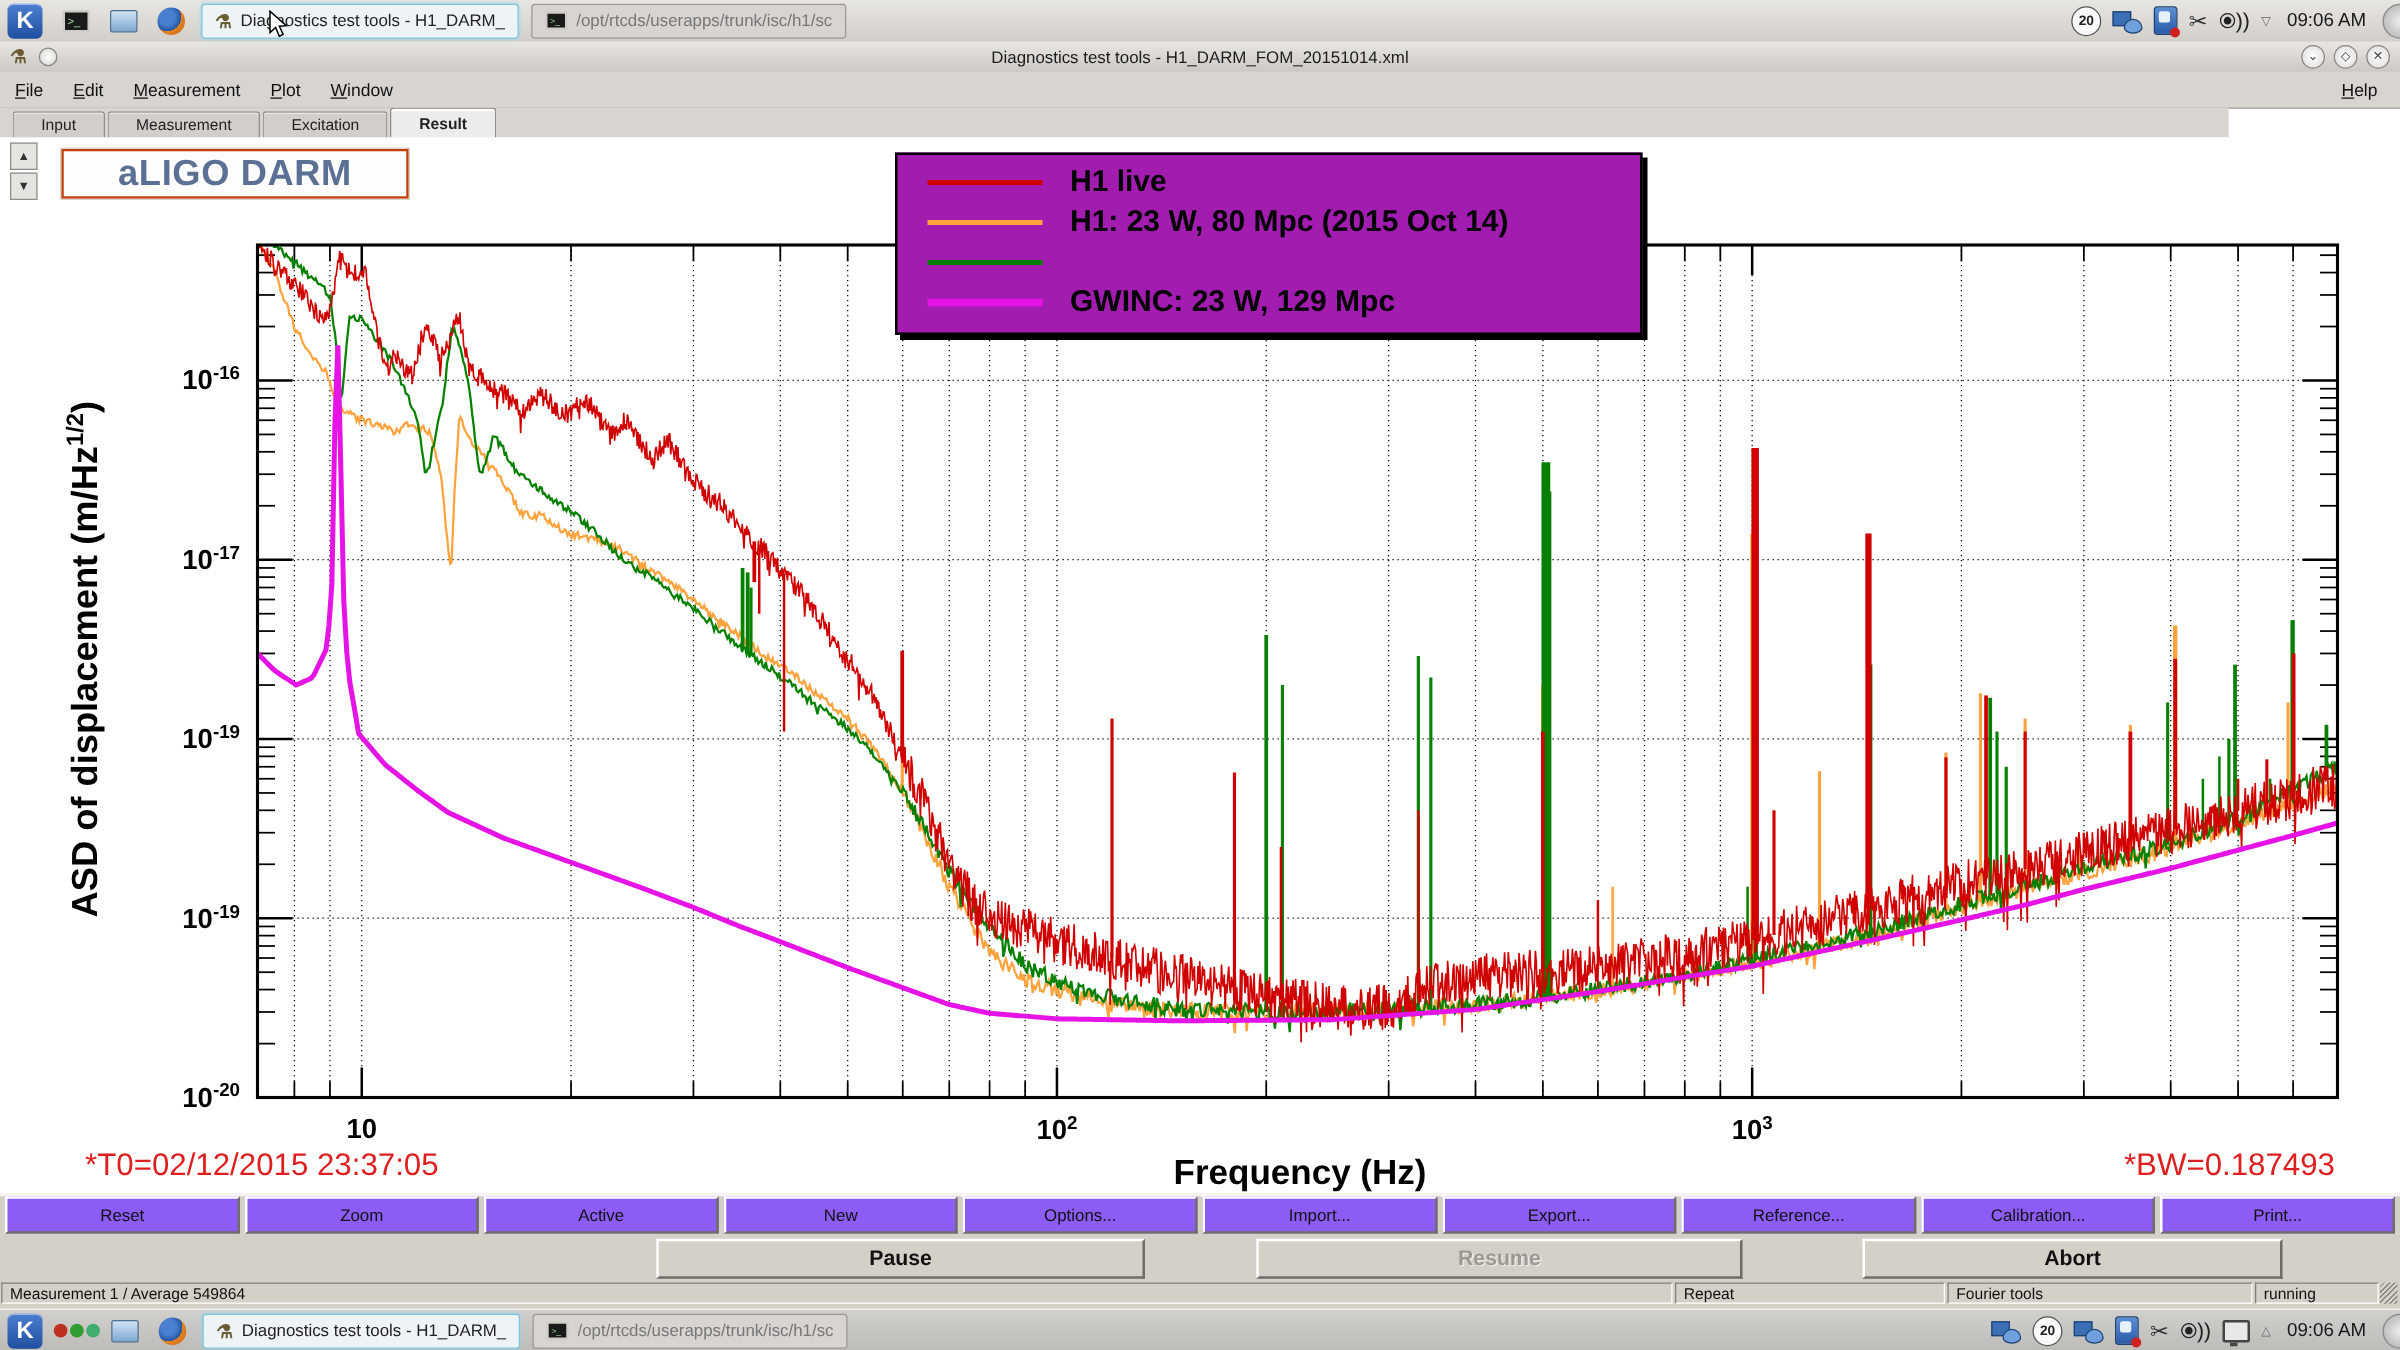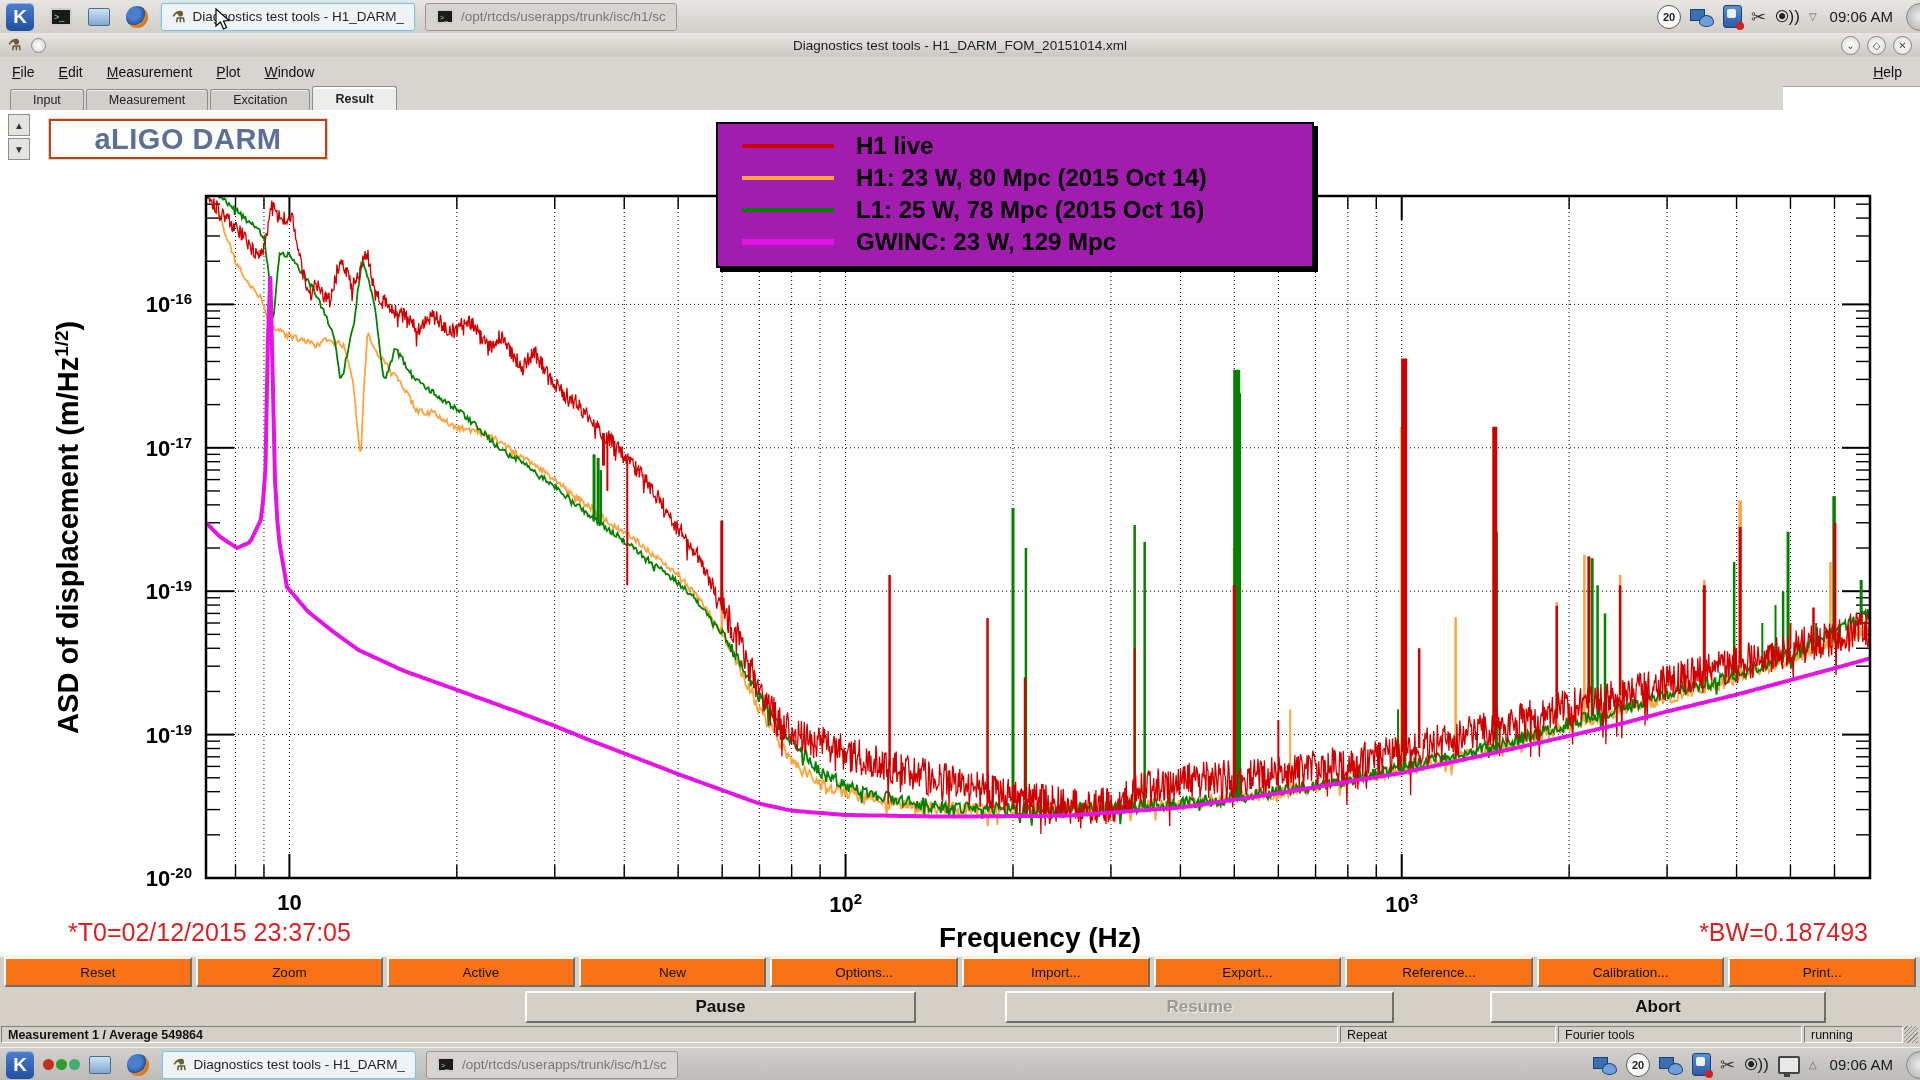--- a/index.html
+++ b/index.html
@@ -65,21 +65,21 @@
   .ylabel{position:absolute;left:-212px;top:400px;width:560px;text-align:center;
     transform:rotate(-90deg);font-weight:bold;font-size:29px;color:#000;}
   .ylabel sup{font-size:19px;}
   .xlabel{position:absolute;left:780px;top:812px;width:520px;text-align:center;font-weight:bold;font-size:28px;color:#000;}
   .anno{position:absolute;top:808px;font-size:25px;color:#df1f1f;font-weight:500;}
   .anno.t0{left:68px;}
   .anno.bw{right:52px;text-align:right;}
   
   .btnrow1{position:absolute;left:0;top:955px;width:1920px;height:32px;background:#d4d0c8;
     border-top:2px solid #f5f4f2;display:flex;align-items:center;padding:0 2px;box-sizing:border-box;}
-  .xbtn{flex:1;height:26px;margin:0 2px;background:#f97316;font-size:13.5px;color:#111;
+  .xbtn{flex:1;height:26px;margin:0 2px;background:#8b5cf6;font-size:13.5px;color:#111;
     display:flex;align-items:center;justify-content:center;
     border:2px solid;border-color:#ffffff #6f6d68 #6f6d68 #ffffff;}
   .btnrow2{position:absolute;left:0;top:987px;width:1920px;height:37px;background:#d4d0c8;}
   .bigbtn{position:absolute;top:4px;height:28px;background:#d4d0c8;font-size:17px;font-weight:bold;color:#111;
     display:flex;align-items:center;justify-content:center;border:2px solid;border-color:#ffffff #6f6d68 #6f6d68 #ffffff;}
   .bigbtn.disabled{color:#9b9993;text-shadow:1px 1px 0 #f0efec;}
   .statusbar{position:absolute;left:0;top:1024px;width:1920px;height:23px;background:#d4d0c8;display:flex;}
   .statseg{height:17px;margin:2px 1px;border:1px solid;border-color:#807e79 #ffffff #ffffff #807e79;
     font-size:12.5px;color:#111;display:flex;align-items:center;padding:0 6px;box-sizing:border-box;}
   .grip{width:14px;height:17px;margin:2px 2px 0 0;
@@ -410,21 +410,20 @@
         <div class="legrow">
           <div class="legswatch" style="border-top: 4px solid rgb(209, 0, 0);"></div>
           <div class="leglabel">H1 live</div>
         </div>
         <div class="legrow">
           <div class="legswatch" style="border-top: 4px solid rgb(255, 163, 62);"></div>
           <div class="leglabel">H1: 23 W, 80 Mpc (2015 Oct 14)</div>
         </div>
         <div class="legrow">
           <div class="legswatch" style="border-top: 4px solid rgb(6, 128, 0);"></div>
-          <div class="leglabel">L1: 25 W, 78 Mpc (2015 Oct 16)</div>
         </div>
         <div class="legrow">
           <div class="legswatch" style="border-top: 6px solid rgb(229, 19, 229);"></div>
           <div class="leglabel">GWINC: 23 W, 129 Mpc</div>
         </div>
       </div>
 
     <div id="ticklabels">
         <div class="ytick" style="top: 180.394px;">10<sup>-16</sup></div>
         <div class="ytick" style="top: 323.795px;">10<sup>-17</sup></div>
@@ -456,21 +455,21 @@
       <div class="xbtn">Calibration...</div>
       <div class="xbtn">Print...</div>
     </div>
   <div class="btnrow2" id="btnrow2">
       <div class="bigbtn" style="left: 525px; width: 387px;">Pause</div>
       <div class="bigbtn disabled" style="left: 1005px; width: 385px;">Resume</div>
       <div class="bigbtn" style="left: 1490px; width: 332px;">Abort</div>
     </div>
 
   <div class="statusbar">
-    <div class="statseg" style="width:1337px;font-weight:bold;">Measurement 1 / Average 549864</div>
+    <div class="statseg" style="width:1337px;">Measurement 1 / Average 549864</div>
     <div class="statseg" style="width:216px;">Repeat</div>
     <div class="statseg" style="width:244px;">Fourier tools</div>
     <div class="statseg" style="flex:1;">running</div>
     <div class="grip"></div>
   </div>
 
   <div class="taskbar bottom">
     <div class="kbtn">K</div>
     <div class="dot" style="background:#c03020;"></div>
     <div class="dot" style="background:#2f9e2f;"></div>

